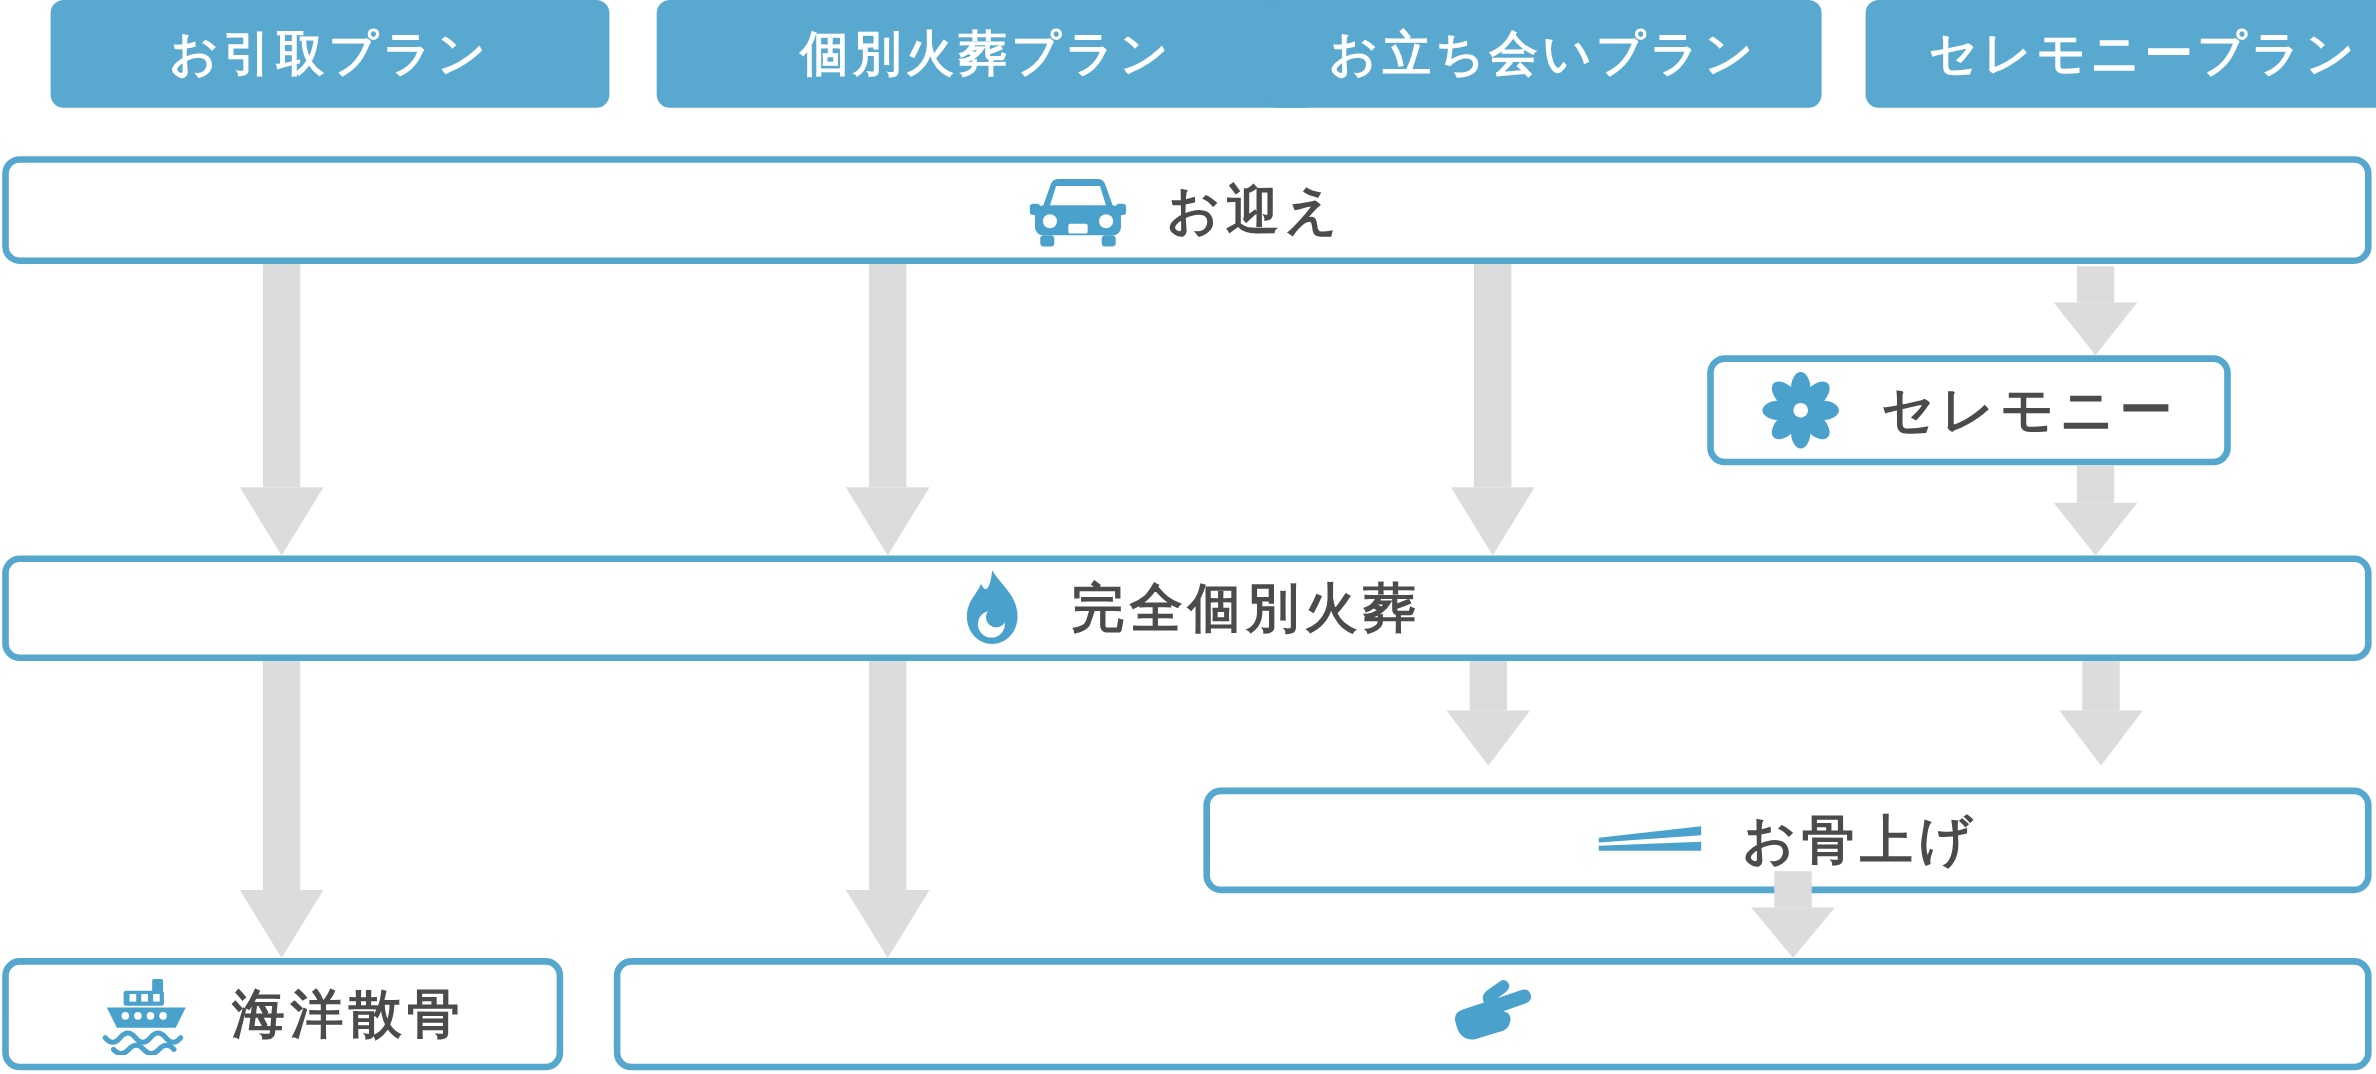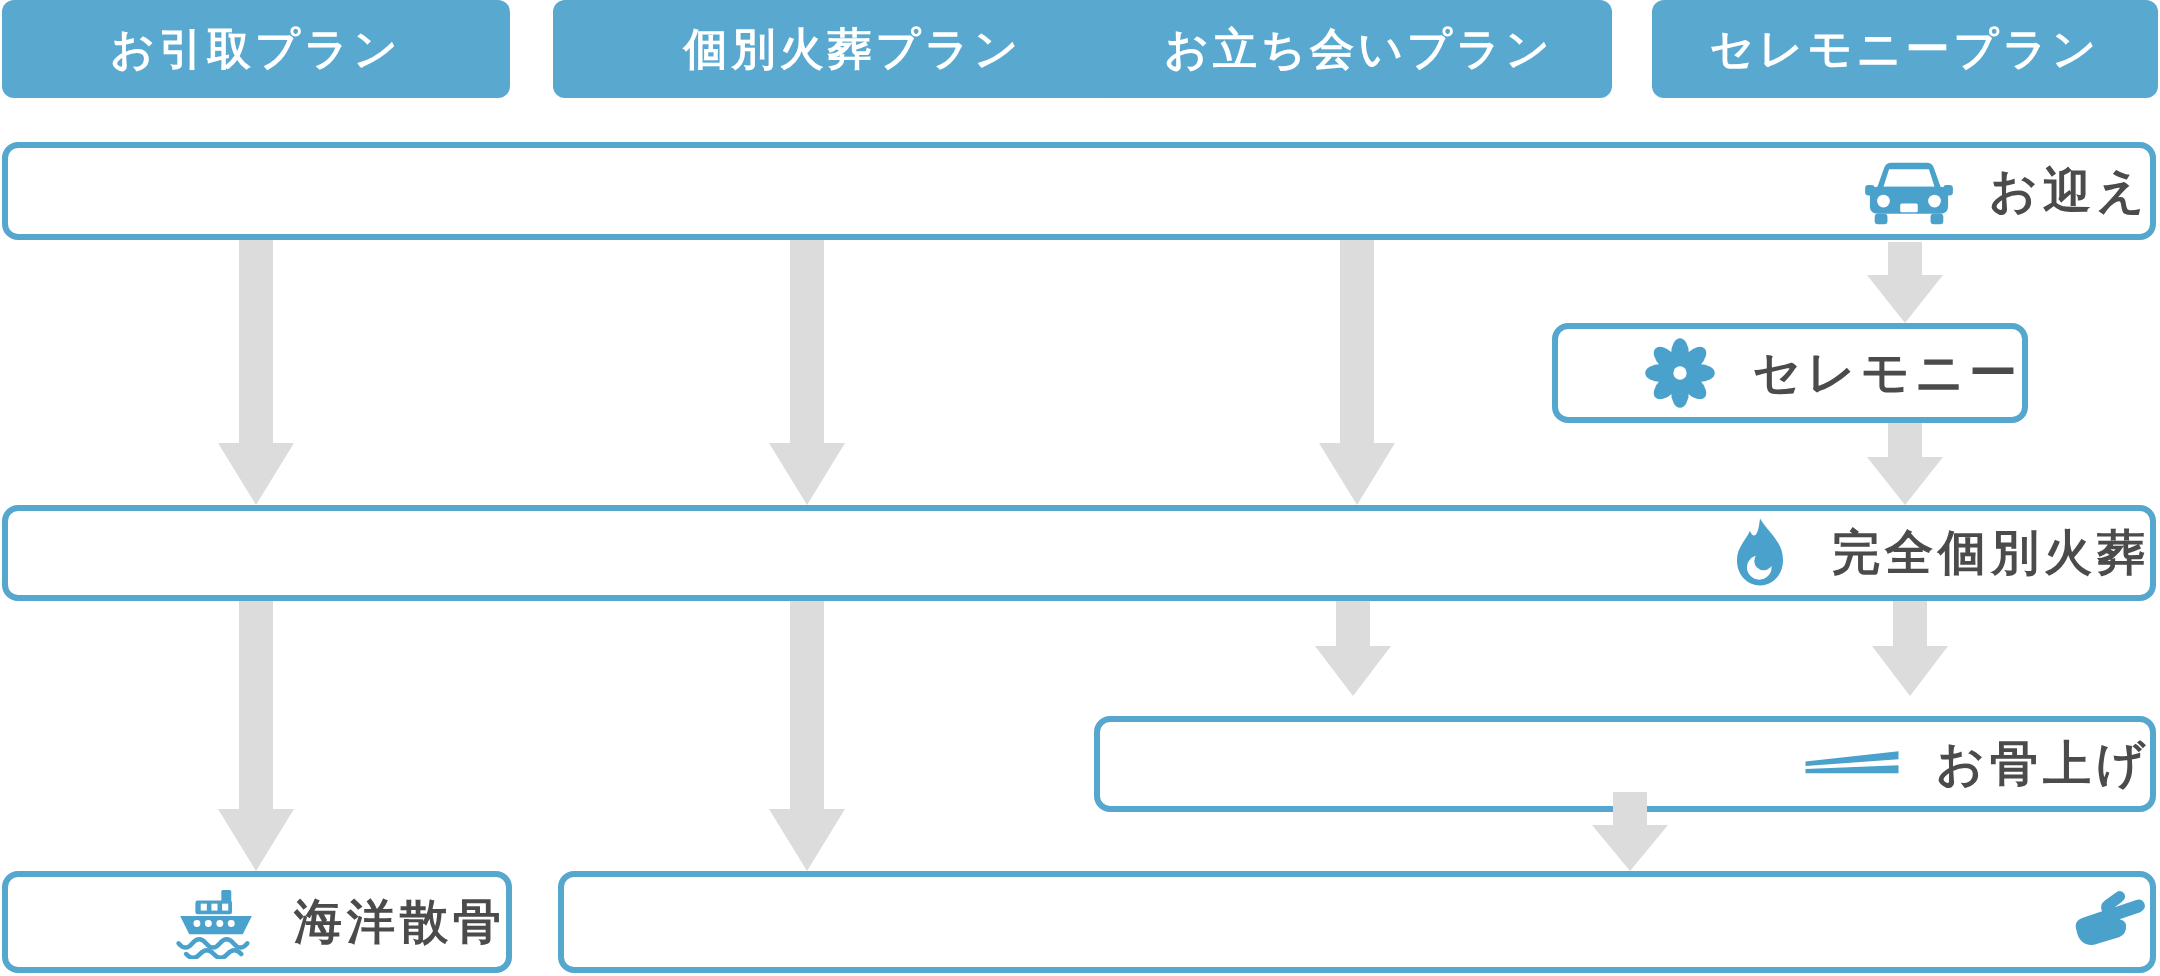--- a/index.html
+++ b/index.html
@@ -17,29 +17,29 @@
     font-family:"Liberation Sans","DejaVu Sans",sans-serif;
     background:#ffffff;
     overflow:hidden;
   }
   .plan-btn{
     position:absolute;top:0;height:98px;
     background:var(--plan-bg);
     border-radius:12px;
     display:flex;align-items:center;justify-content:center;
     color:var(--plan-text);
-    font-size:44px;font-weight:700;letter-spacing:4px;
+    font-size:44px;font-weight:700;letter-spacing:4px;margin-left:44px;
   }
   .step-box{
     position:absolute;
     box-sizing:border-box;
     background:#ffffff;
     border:6px solid var(--box-border);
     border-radius:16px;
-    display:flex;align-items:center;justify-content:flex-end;
+    display:flex;align-items:center;justify-content:center;
     gap:36px;
   }
   .step-label{
     font-size:48px;font-weight:700;letter-spacing:5px;
     color:var(--text);
     white-space:nowrap;
   }
   .icon{color:var(--icon);display:flex;align-items:center;}
   .icon svg{display:block;}
   .arrow{position:absolute;width:76px;}

